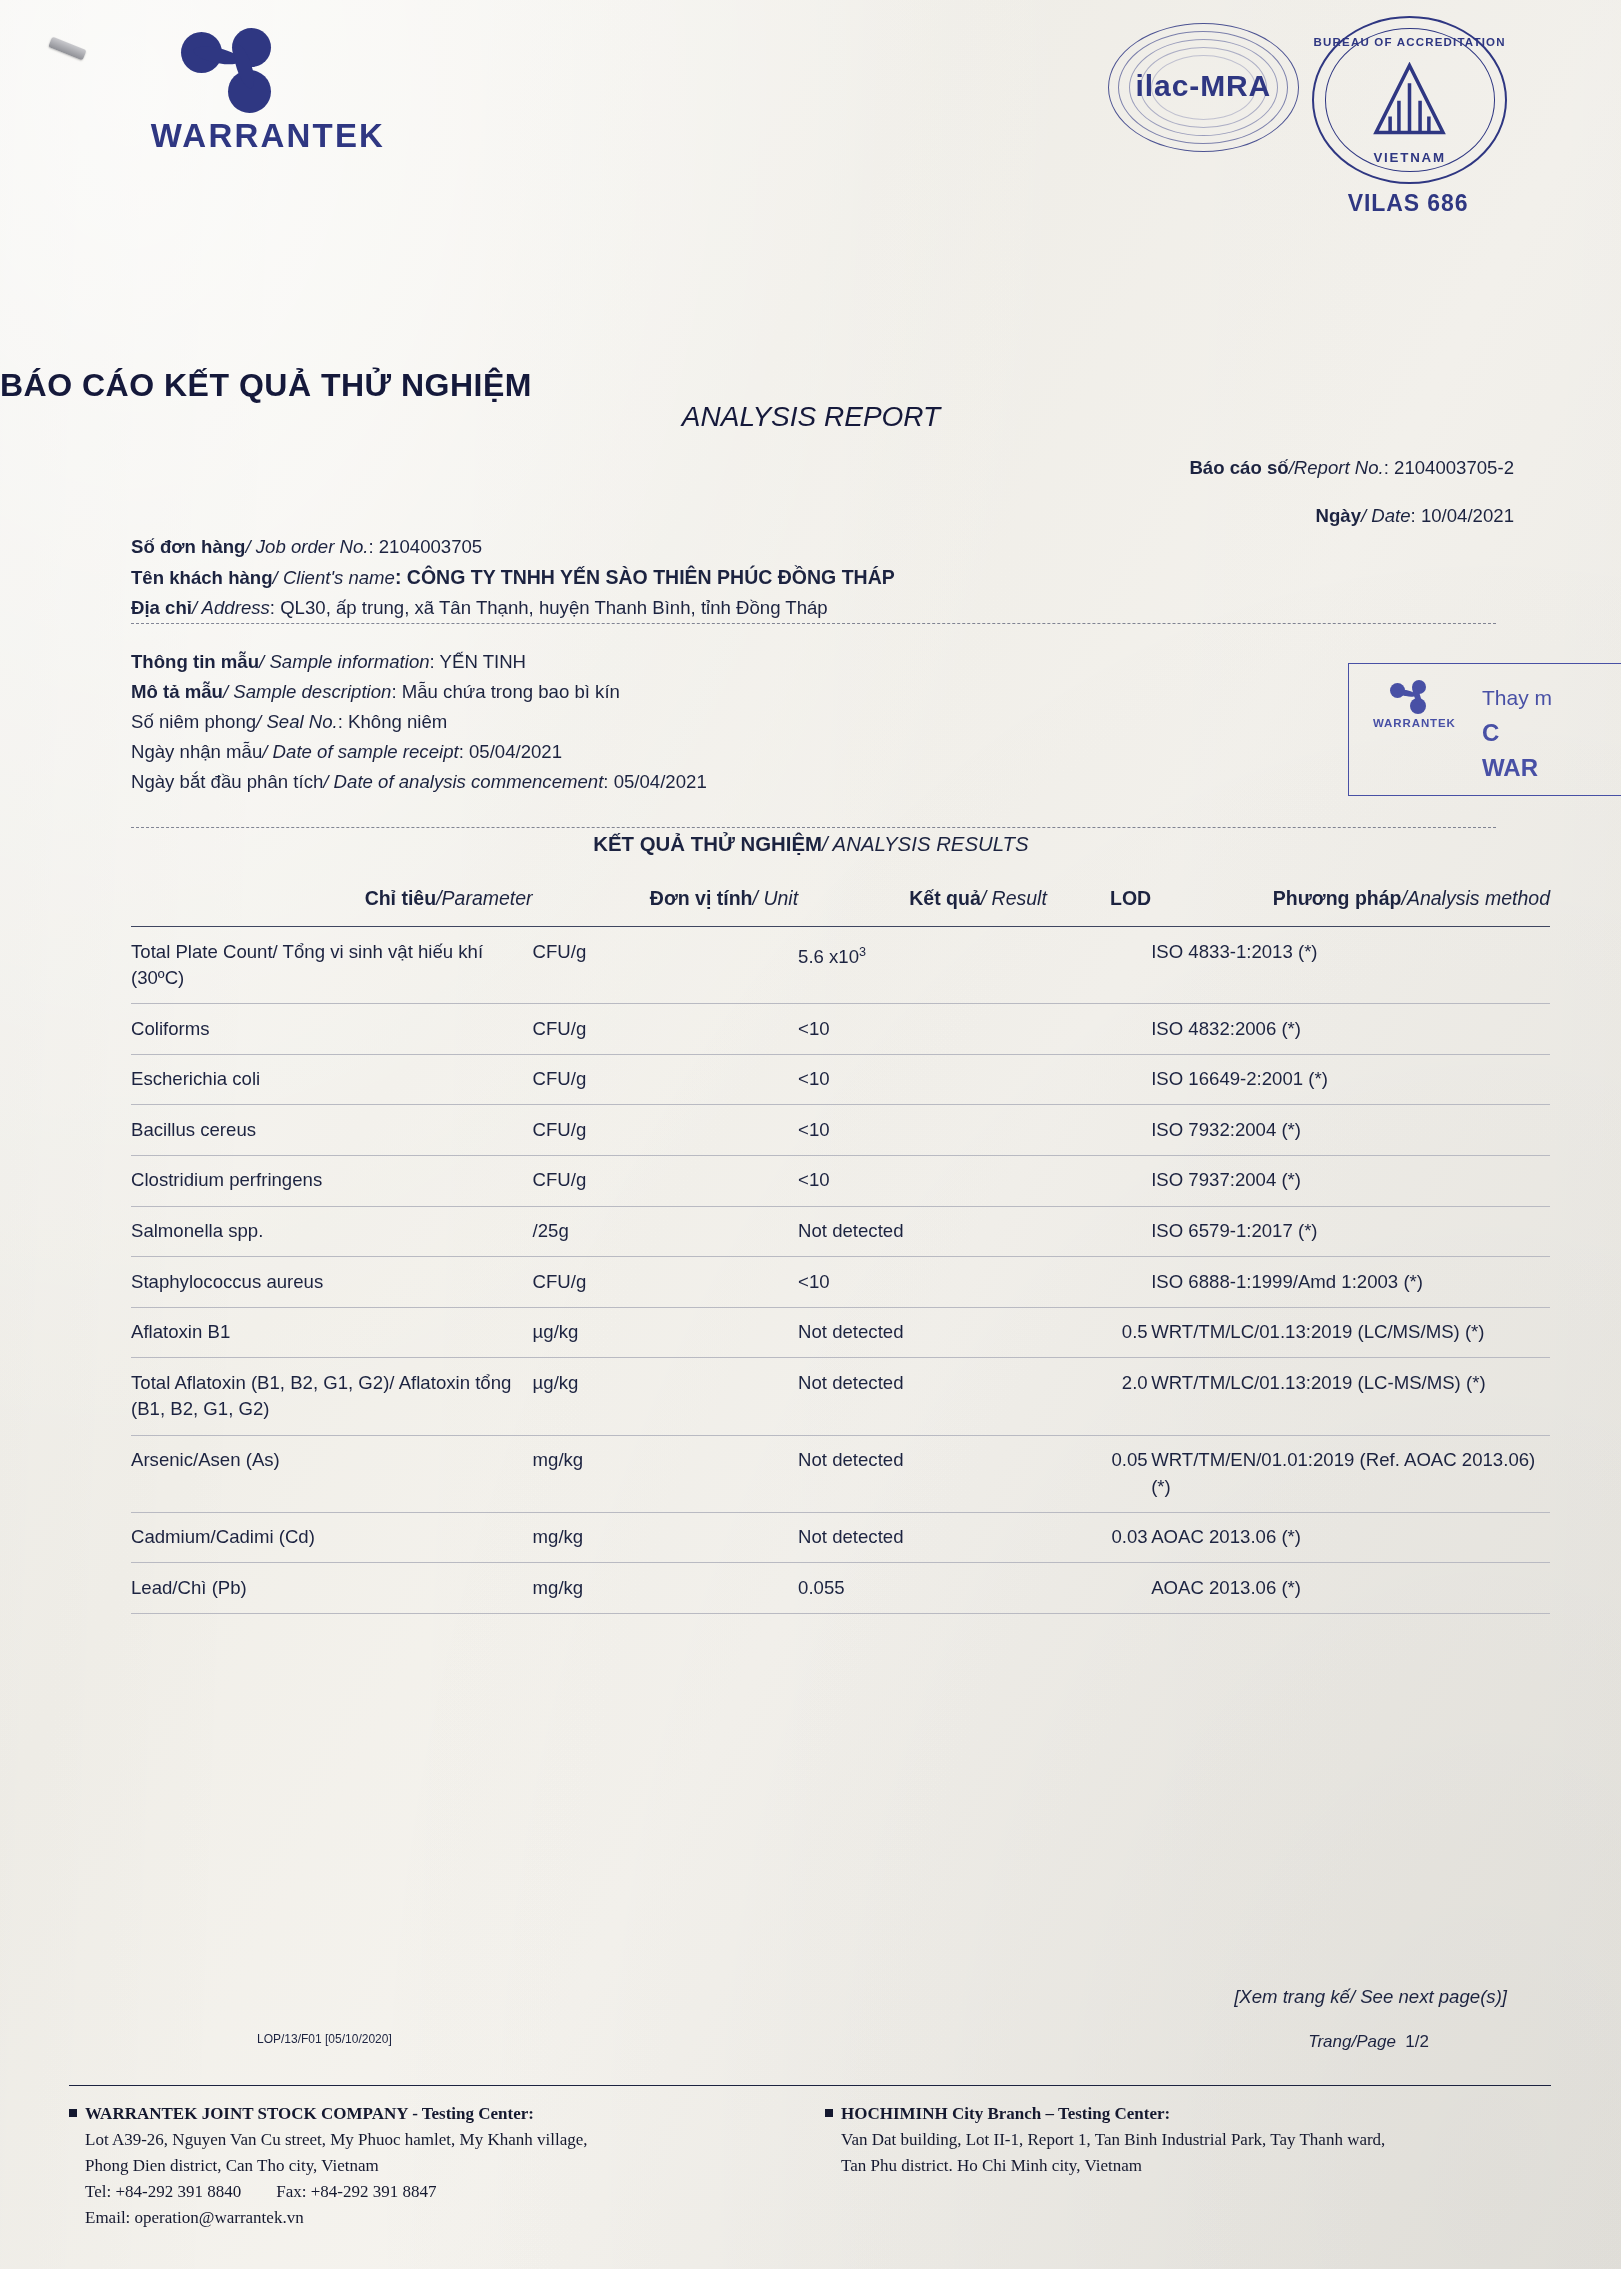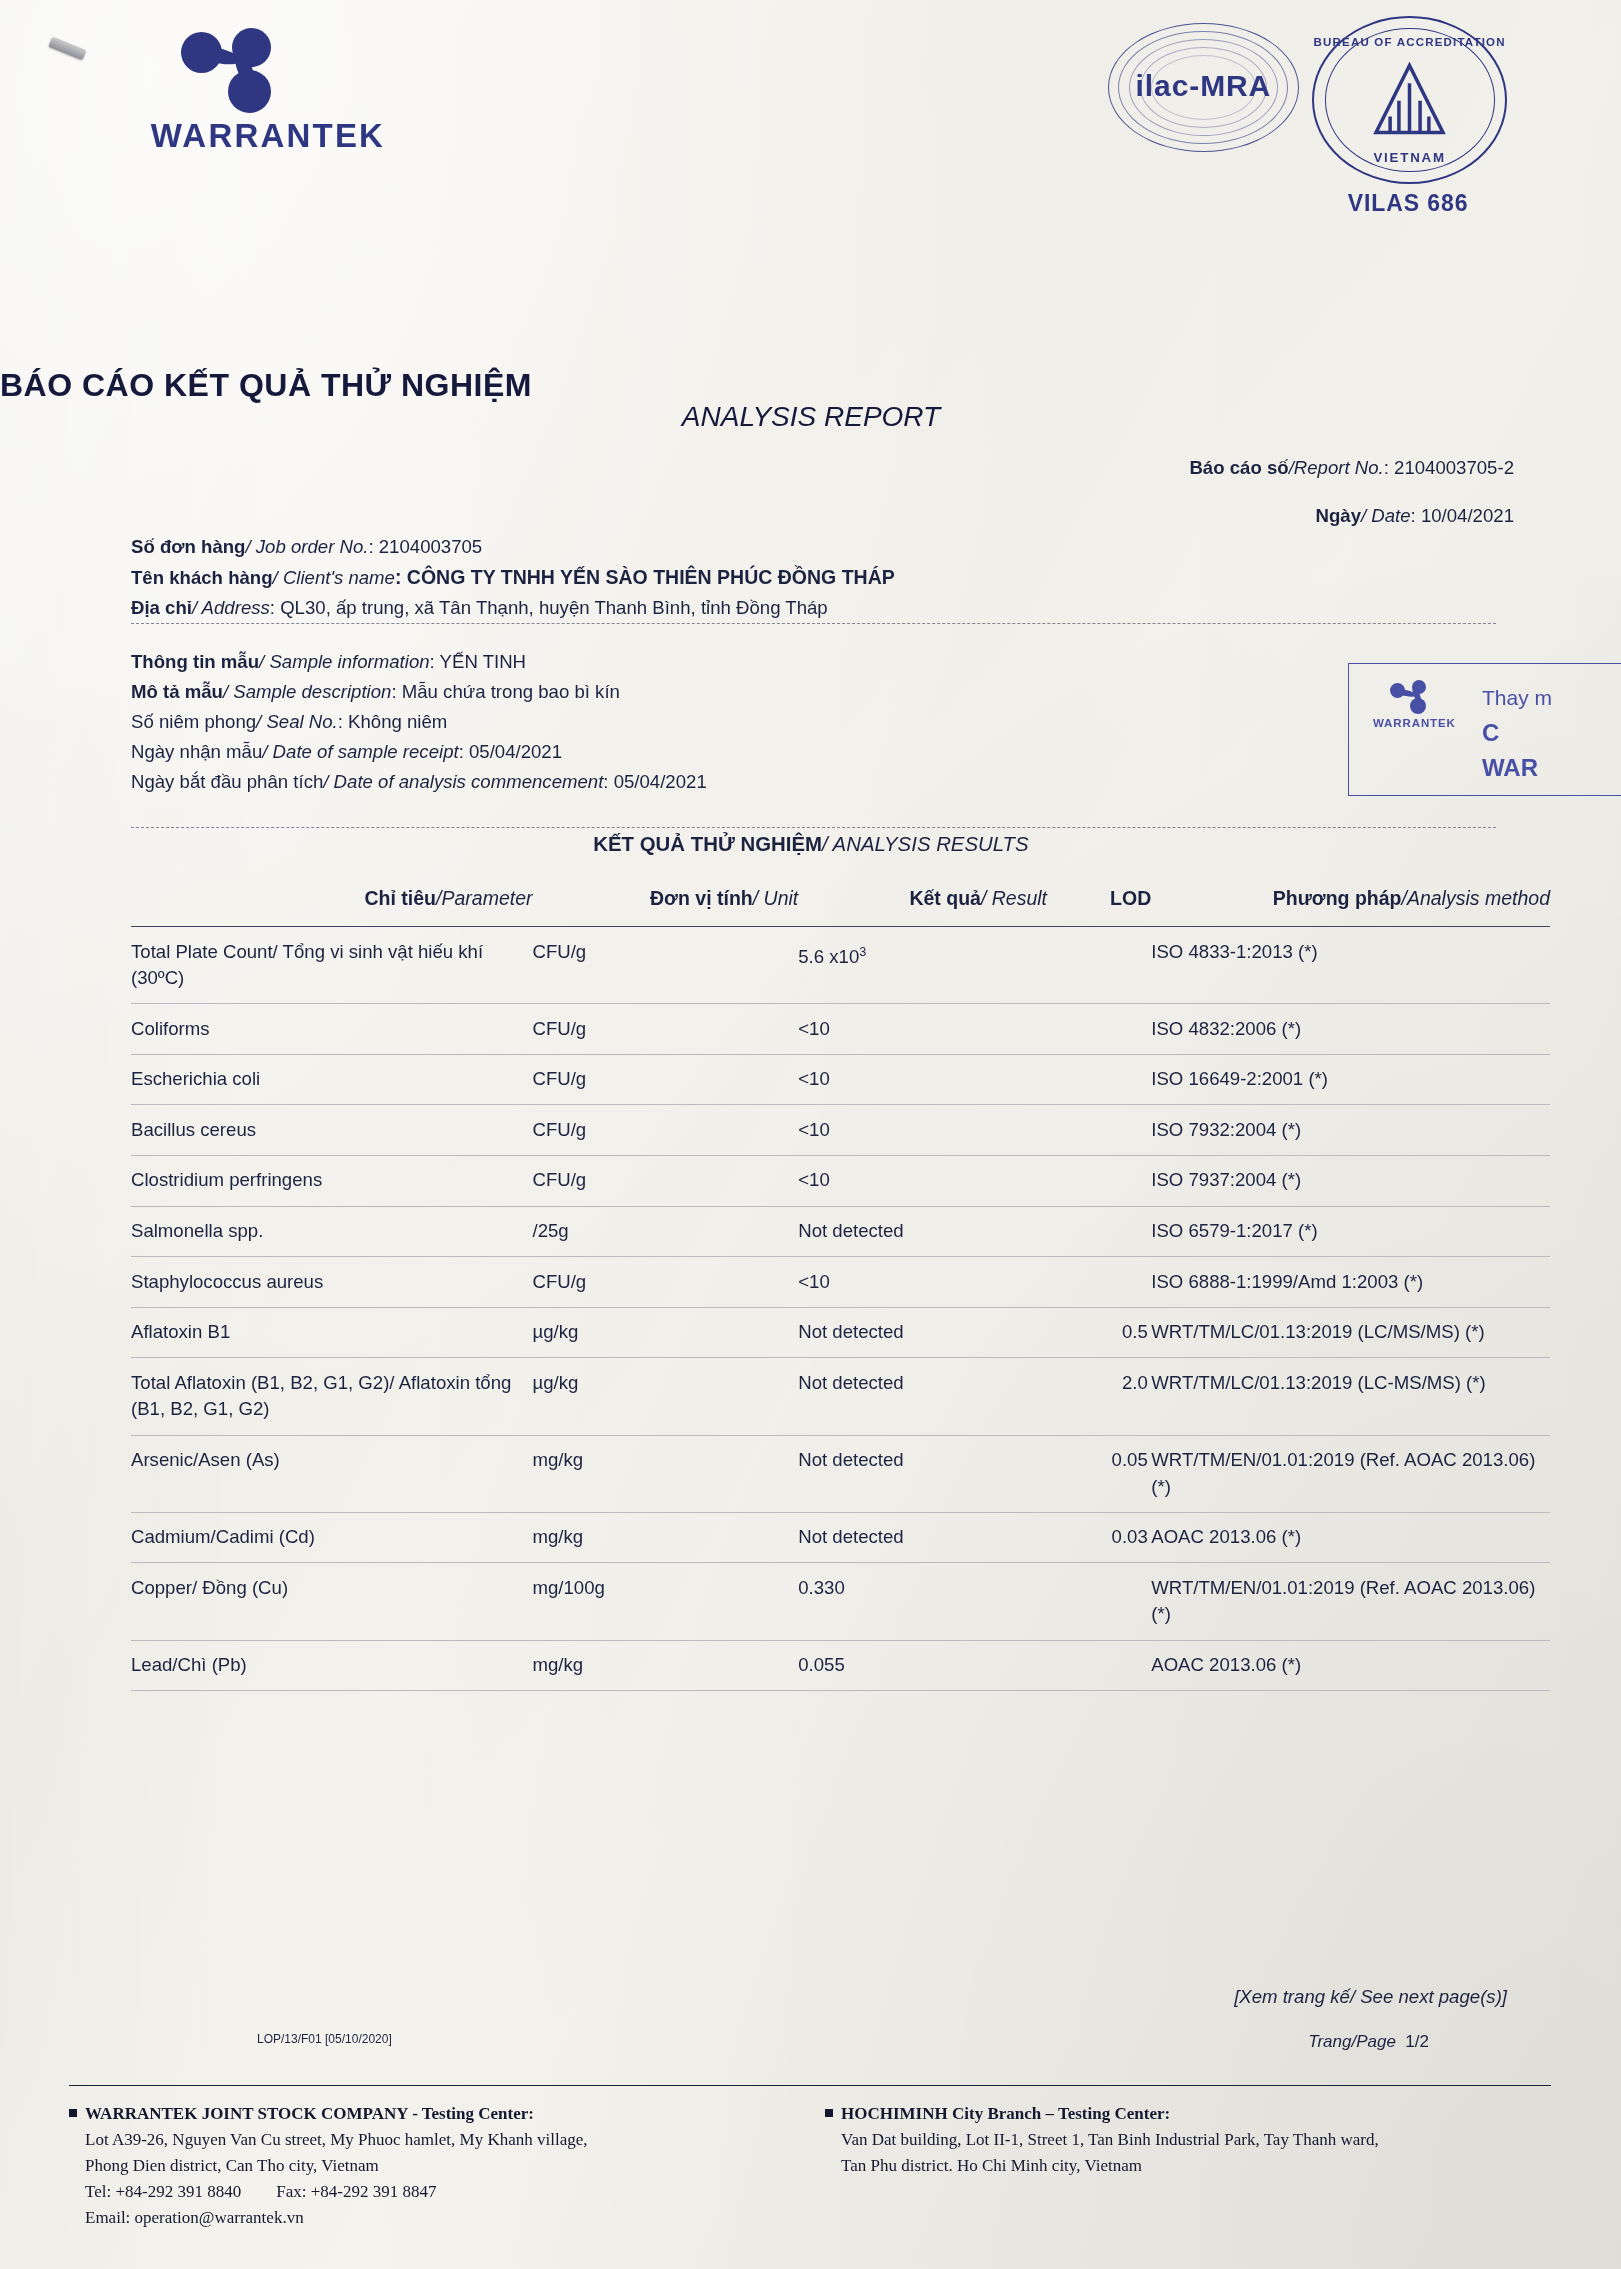--- a/index.html
+++ b/index.html
@@ -557,27 +557,20 @@
           <td class="col-method">WRT/TM/EN/01.01:2019 (Ref. AOAC 2013.06) (*)</td>
         </tr>
         <tr>
           <td class="col-param">Cadmium/Cadimi (Cd)</td>
           <td class="col-unit c-unit">mg/kg</td>
           <td class="col-result c-result">Not detected</td>
           <td class="col-lod c-lod">0.03</td>
           <td class="col-method">AOAC 2013.06 (*)</td>
         </tr>
         <tr>
-          <td class="col-param">Copper/ Đồng (Cu)</td>
-          <td class="col-unit c-unit">mg/100g</td>
-          <td class="col-result c-result">0.330</td>
-          <td class="col-lod c-lod"></td>
-          <td class="col-method">WRT/TM/EN/01.01:2019 (Ref. AOAC 2013.06) (*)</td>
-        </tr>
-        <tr>
           <td class="col-param">Lead/Chì (Pb)</td>
           <td class="col-unit c-unit">mg/kg</td>
           <td class="col-result c-result">0.055</td>
           <td class="col-lod c-lod"></td>
           <td class="col-method">AOAC 2013.06 (*)</td>
         </tr>
       </tbody>
   </table>
 
   <div class="note-next">[Xem trang kế/ See next page(s)]</div>
@@ -593,17 +586,17 @@
     <div class="foot-body">Lot A39-26, Nguyen Van Cu street, My Phuoc hamlet, My Khanh village,</div>
     <div class="foot-body">Phong Dien district, Can Tho city, Vietnam</div>
     <div class="foot-body">
       <span>Tel: +84-292 391 8840</span><span class="gap"></span><span>Fax: +84-292 391 8847</span>
     </div>
     <div class="foot-body">Email: operation@warrantek.vn</div>
   </div>
 
   <div class="footer foot-right">
     <div class="foot-title"><span class="bullet"></span><span>HOCHIMINH City Branch – Testing Center:</span></div>
-    <div class="foot-body">Van Dat building, Lot II-1, Street 1, Tan Binh Industrial Park, Tay Thanh ward,</div>
+    <div class="foot-body">Van Dat building, Lot II-1, Report 1, Tan Binh Industrial Park, Tay Thanh ward,</div>
     <div class="foot-body">Tan Phu district. Ho Chi Minh city, Vietnam</div>
   </div>
 </div>
 
 
 </body></html>

